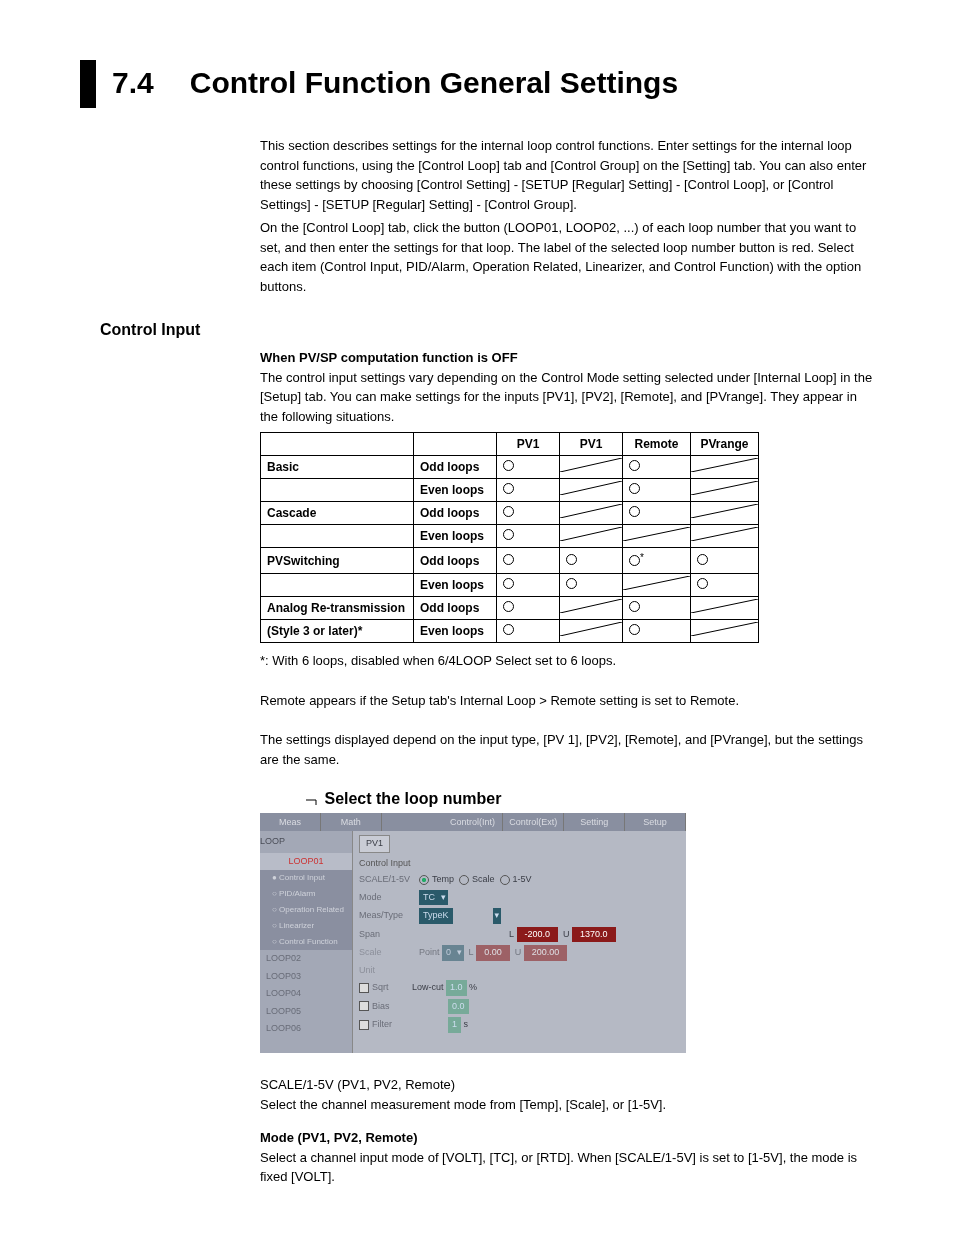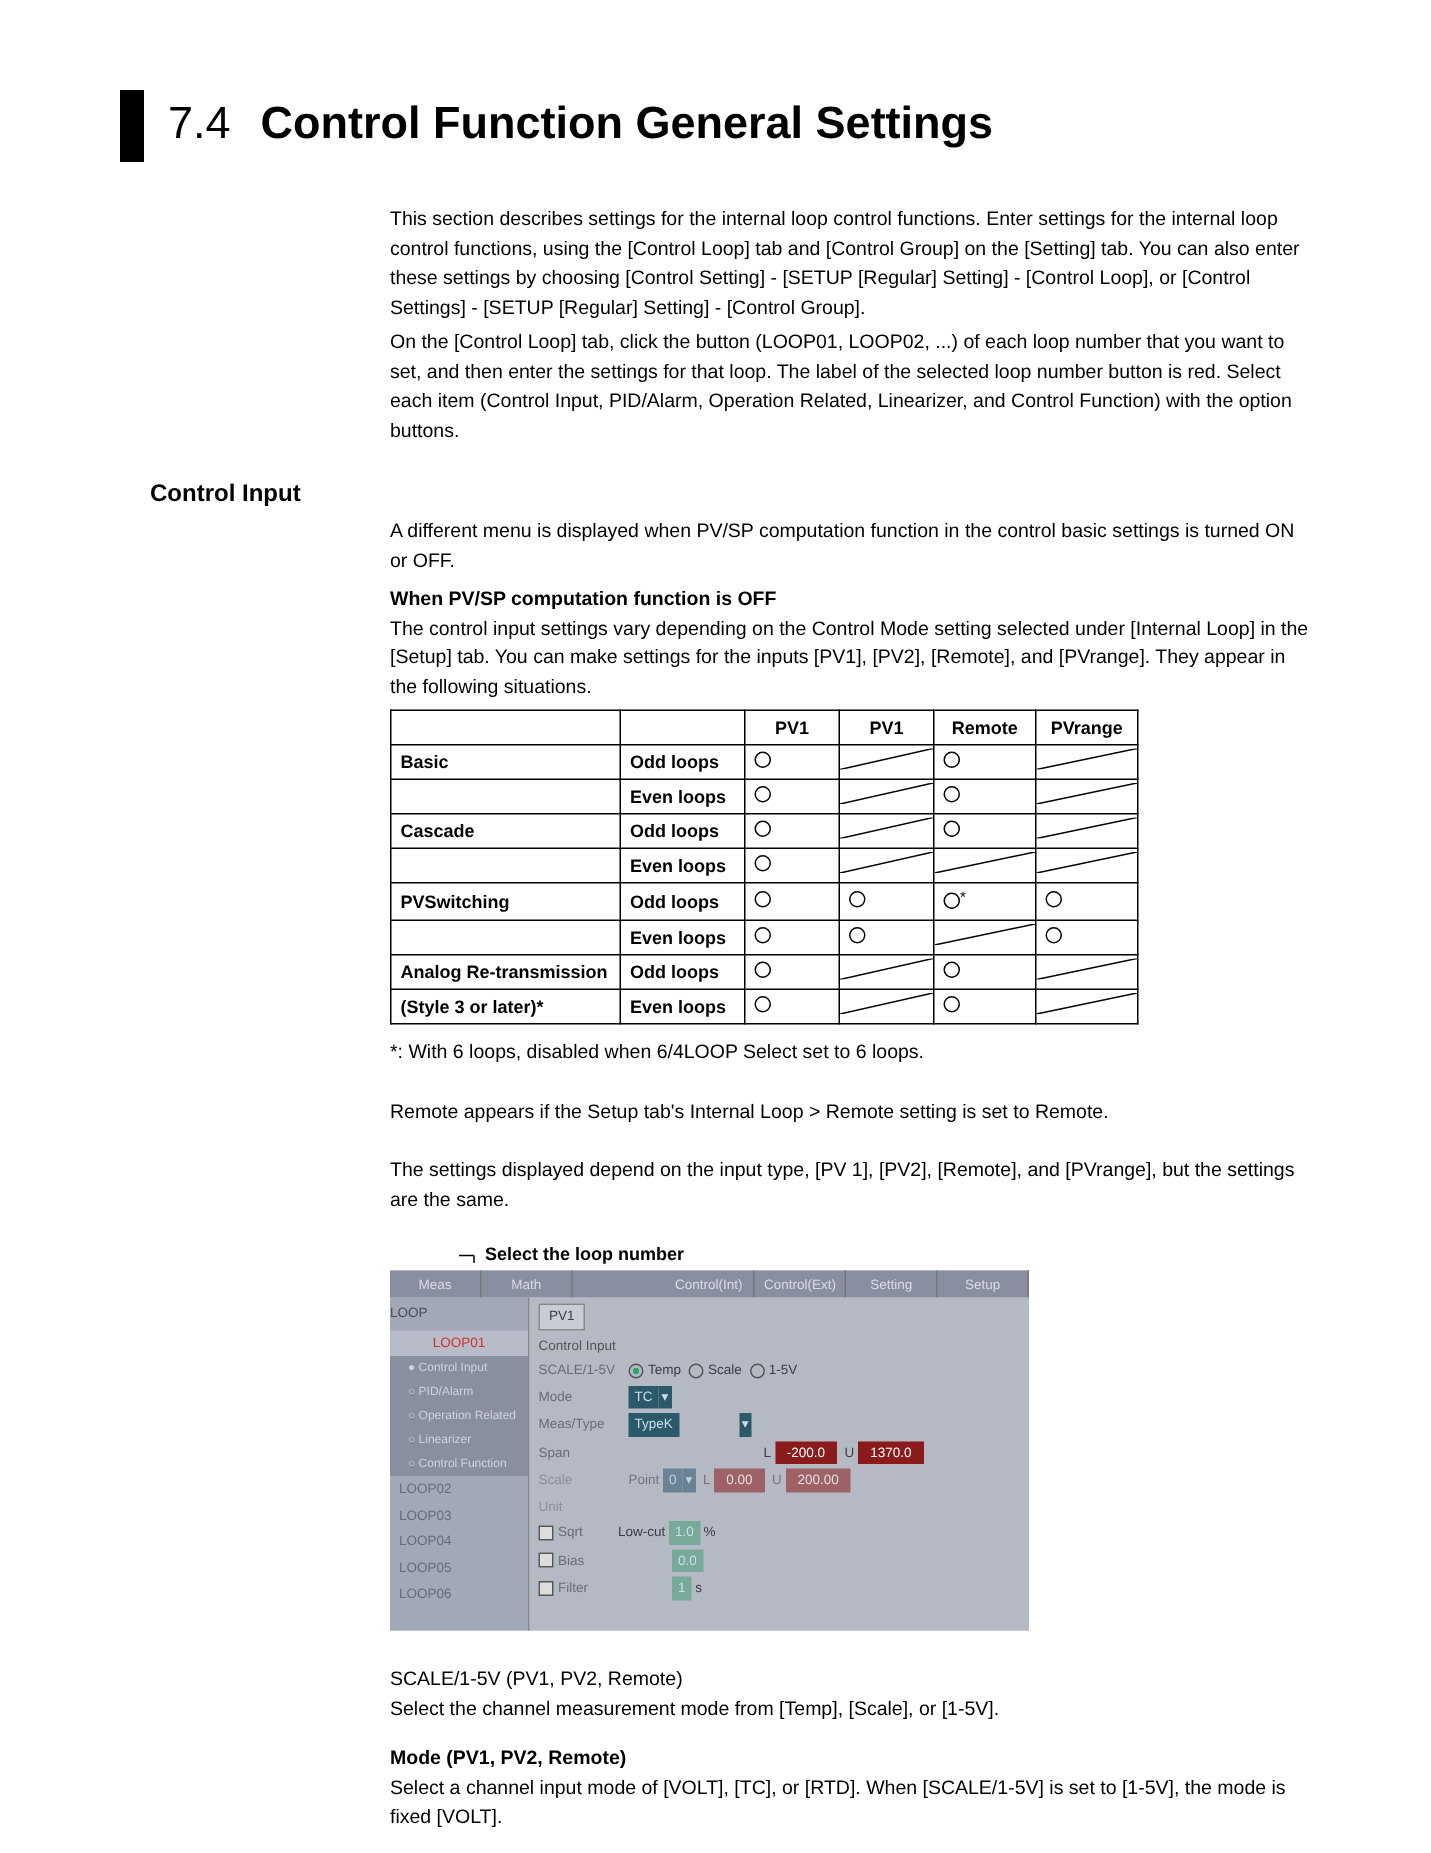--- a/index.html
+++ b/index.html
@@ -7,33 +7,33 @@
     font-size: 13px;
     color: #000;
     margin: 0;
     padding: 60px 80px 40px 80px;
     width: 954px;
     box-sizing: border-box;
     line-height: 1.5;
   }
   .title-row { display: flex; align-items: flex-start; margin-bottom: 28px; }
   .title-bar { width: 16px; height: 48px; background: #000; margin-right: 16px; }
-  .section-num { font-size: 30px; font-weight: normal; margin-right: 20px; }
+  .section-num { font-size: 30px; font-weight: bold; margin-right: 36px; }
   .section-title { font-size: 30px; font-weight: bold; }
   .indent-block { margin-left: 180px; }
   .para { margin-bottom: 4px; }
   .sub-heading { font-size: 16px; font-weight: bold; margin: 22px 0 2px 20px; }
   .bold-line { font-weight: bold; }
   table.cfg { border-collapse: collapse; margin: 6px 0 8px 0; font-size: 12px; }
   table.cfg th, table.cfg td { border: 1px solid #000; padding: 2px 6px; text-align: left; }
   table.cfg th { font-weight: bold; text-align: center; }
   .circle { display:inline-block; width:9px; height:9px; border:1px solid #000; border-radius:50%; }
   td.center { text-align: center; }
   .footnote { margin-top: 6px; }
-  .figcaption { font-weight: bold; font-size: 12px; margin: 18px 0 2px 46px; }
+  .figcaption { font-weight: bold; font-size: 16px; margin: 18px 0 2px 46px; }
   .screenshot { width: 426px; height: 240px; background: #b5b9c4; position: relative; margin-left: 0; font-size: 9px; color:#3a3d46; }
   .ss-tabs { display:flex; height:18px; background:#898fa0; }
   .ss-tab { flex:1; text-align:center; line-height:18px; border-right:1px solid #777; font-size:9px; color:#dadce2;}
   .ss-body { display:flex; height: calc(100% - 18px); }
   .ss-side { width: 92px; background:#a3a8b6; border-right:1px solid #888; }
   .ss-side-title { text-align:left; padding:4px 0; color:#4a4d57; font-size:9px;}
   .ss-loop-list div { padding:2px 6px; font-size:9px; color:#686c78;}
   .ss-loop-active { color:#c33 !important; background:#b8bcc8; text-align:center;}
   .ss-subitem { padding-left:12px !important; font-size:8px !important; color:#cfd2da !important; background:#8a8fa0;}
   .ss-main { flex:1; padding:4px 6px; background:#b5b9c4; position:relative;}
@@ -58,21 +58,20 @@
 </div>
 
 <div class="indent-block">
   <div class="para">This section describes settings for the internal loop control functions. Enter settings for the internal loop control functions, using the [Control Loop] tab and [Control Group] on the [Setting] tab.  You can also enter these settings by choosing [Control Setting] - [SETUP [Regular] Setting] - [Control Loop], or [Control Settings] - [SETUP [Regular] Setting] - [Control Group].</div>
   <div class="para">On the [Control Loop] tab, click the button (LOOP01, LOOP02, ...) of each loop number that you want to set, and then enter the settings for that loop.  The label of the selected loop number button is red.  Select each item (Control Input, PID/Alarm, Operation Related, Linearizer, and Control Function) with the option buttons.</div>
 </div>
 
 <div class="sub-heading">Control Input</div>
 
 <div class="indent-block">
-  <div class="para">A different menu is displayed when PV/SP computation function in the control basic settings is turned ON or OFF.</div>
   <div class="bold-line" style="margin-top:6px;">When PV/SP computation function is OFF</div>
   <div class="para">The control input settings vary depending on the Control Mode setting selected under [Internal Loop] in the [Setup] tab. You can make settings for the inputs [PV1], [PV2], [Remote], and [PVrange].  They appear in the following situations.</div>
 
   <table class="cfg">
     <tbody>
         <tr>
       <th style="width:140px; border-top:1px solid #000;"></th>
       <th style="width:70px;"></th>
       <th style="width:50px;">PV1</th>
       <th style="width:50px;">PV1</th>

